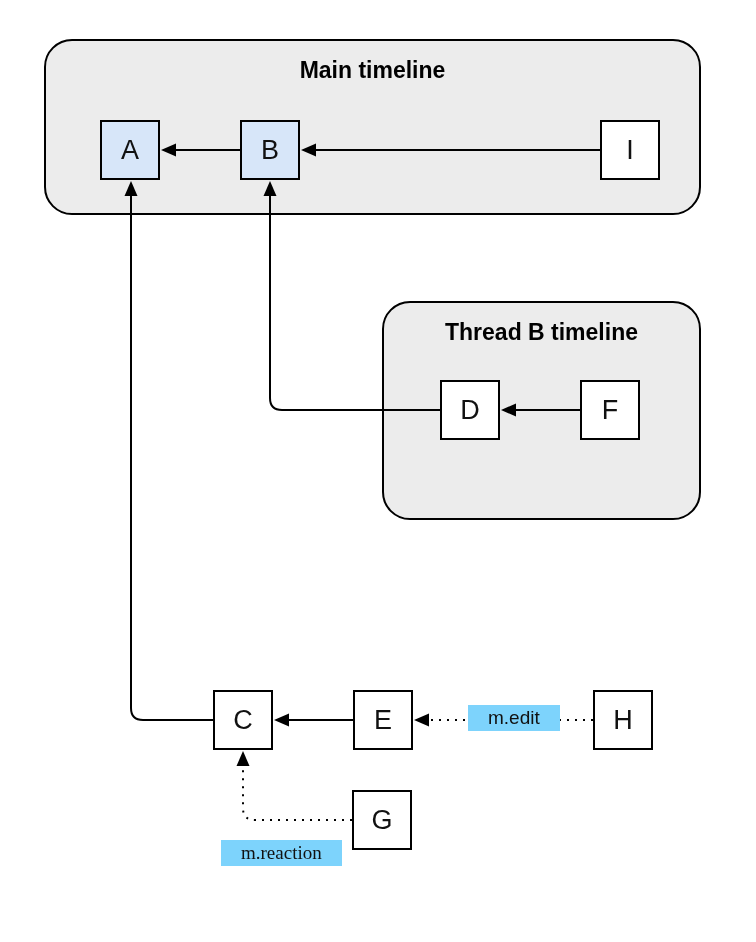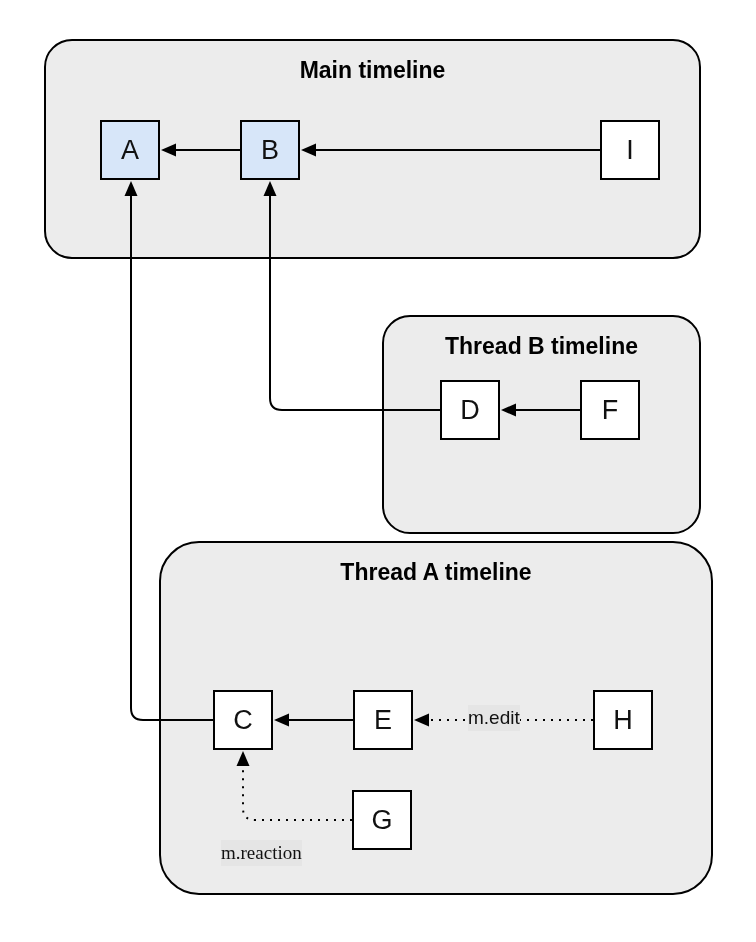--- a/index.html
+++ b/index.html
@@ -14,22 +14,22 @@
     height: 942px;
     background: #ffffff;
     overflow: hidden;
   }
   .container {
     position: absolute;
     box-sizing: border-box;
     background: #ececec;
     border: 2px solid #000000;
   }
-  .container.main    { left: 44px;  top: 39px;  width: 657px; height: 220px; border-radius: 28px; }
-  .container.threadb { left: 382px; top: 301px; width: 319px; height: 219px; border-radius: 28px; margin-top: 14px; }
+  .container.main    { left: 44px;  top: 39px;  width: 657px; height: 176px; border-radius: 28px; }
+  .container.threadb { left: 382px; top: 301px; width: 319px; height: 219px; border-radius: 28px; }
   .container.threada { left: 159px; top: 541px; width: 554px; height: 354px; border-radius: 40px; }
   .ctitle {
     padding-top: 16px;
     text-align: center;
     font-size: 23px;
     font-weight: bold;
     color: #000000;
     letter-spacing: 0px;
   }
   svg.edges {
@@ -56,43 +56,40 @@
   .node.b { left: 240px; top: 120px; }
   .node.i { left: 600px; top: 120px; }
   .node.d { left: 440px; top: 380px; }
   .node.f { left: 580px; top: 380px; }
   .node.c { left: 213px; top: 690px; }
   .node.e { left: 353px; top: 690px; }
   .node.h { left: 593px; top: 690px; }
   .node.g { left: 352px; top: 790px; }
   .edge-label {
     position: absolute;
-    background: #e5e5e5;
+    background: #7dd3fc;
     color: #111111;
     font-size: 19px;
     line-height: 1.25;
-    padding: 1px 0;
+    padding: 1px 20px;
     white-space: nowrap;
   }
   .edge-label.medit     { left: 468px; top: 705px; }
   .edge-label.mreaction { left: 221px; top: 840px; font-family: Liberation Serif, serif; }
 </style>
 </head>
 <body>
 
 <div class="canvas">
 
   <div class="container main">
     <div class="ctitle">Main timeline</div>
   </div>
   <div class="container threadb">
     <div class="ctitle">Thread B timeline</div>
-  </div>
-  <div class="container threada">
-    <div class="ctitle">Thread A timeline</div>
   </div>
 
   <svg class="edges" viewBox="0 0 756 942">
     <g stroke="#000000" stroke-width="2" fill="none">
 
       <path d="M240 150 H176"></path>
 
       <path d="M600 150 H316"></path>
 
       <path d="M580 410 H516"></path>

